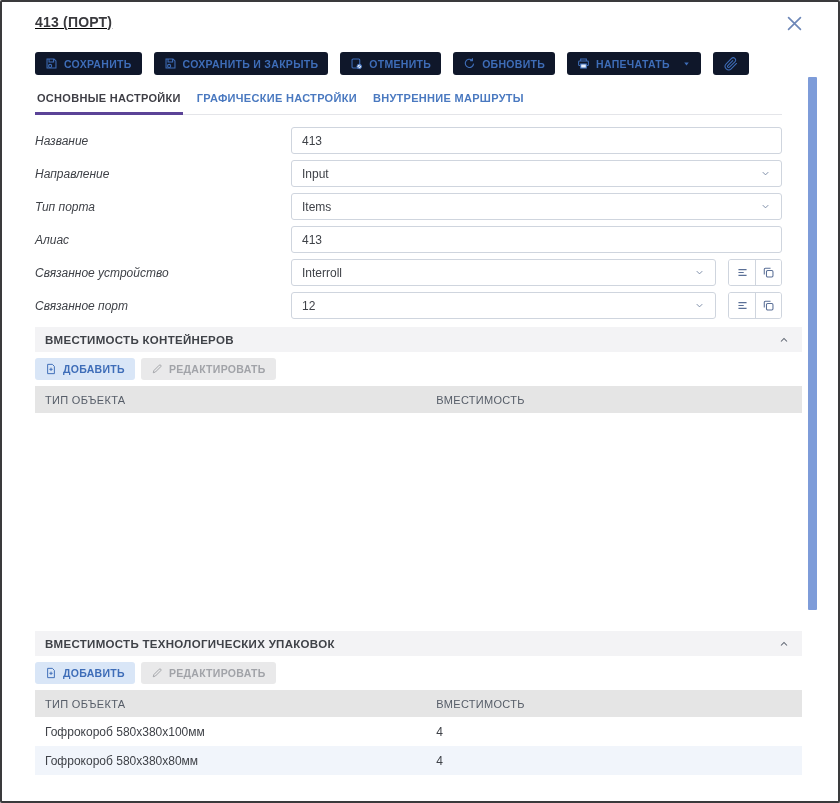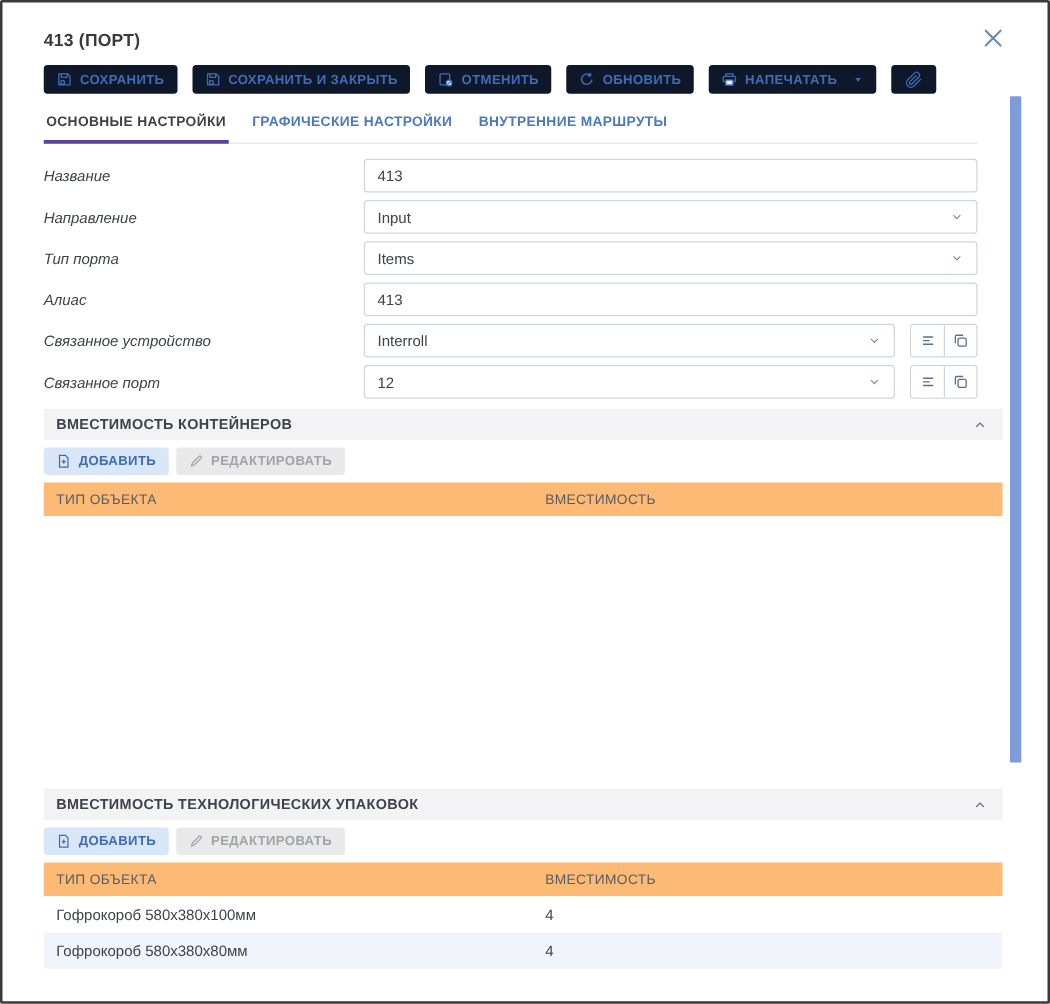--- a/index.html
+++ b/index.html
@@ -5,36 +5,36 @@
   html,body{margin:0;padding:0;background:#e9e9e9;}
   *{box-sizing:border-box;font-family:"Liberation Sans",sans-serif;}
   .window{
     position:relative;width:840px;height:803px;background:#fff;
     border:2px solid #3a3a3c;border-radius:2px;overflow:hidden;
     box-shadow:3px 4px 5px rgba(0,0,0,.35);
   }
   .content{padding:12px 56px 0 33px;}
 
   
-  .titlebar{display:flex;align-items:flex-end;justify-content:space-between;height:26px;}
+  .titlebar{display:flex;align-items:flex-start;justify-content:space-between;height:26px;text-decoration:underline;}
   .title{font-size:14px;font-weight:bold;color:#3a3a3e;margin:0;letter-spacing:.2px;}
   .close-btn{background:none;border:none;padding:0;margin-right:-22px;cursor:pointer;color:#6d87b8;line-height:0;}
 
   
   .toolbar{display:flex;align-items:center;gap:12px;margin-top:12px;}
   .tb-btn{
     display:inline-flex;align-items:center;gap:6px;height:23px;padding:0 10px;
     background:#0f172a;border:none;border-radius:3px;color:#3e6db8;
     font-size:10.5px;font-weight:bold;letter-spacing:.3px;cursor:pointer;white-space:nowrap;
   }
   .tb-btn svg{flex:0 0 auto;}
   .caret{margin-left:6px;}
 
   
-  .tabs{display:flex;gap:17px;margin-top:13px;border-bottom:1px solid #e4e5e9;}
+  .tabs{display:flex;gap:12px;margin-top:13px;border-bottom:1px solid #e4e5e9;}
   .tab{
     font-size:11px;font-weight:bold;letter-spacing:.3px;color:#4a79c0;
     padding:4px 2px 8px 2px;cursor:pointer;border-bottom:3px solid transparent;margin-bottom:-1px;
   }
   .tab.active{color:#3f3f46;border-bottom-color:#5b4397;}
 
   
   .form{margin-top:12px;}
   .form-row{display:flex;align-items:center;height:27px;margin-bottom:6px;}
   .form-label{width:256px;flex:0 0 256px;font-size:12px;color:#3f4248;font-style:italic;}
@@ -68,21 +68,21 @@
     font-size:10.5px;font-weight:bold;letter-spacing:.3px;cursor:pointer;
   }
   .edit-btn{
     display:inline-flex;align-items:center;gap:6px;height:22px;padding:10px 10px;
     background:#e9e9ea;border:none;border-radius:3px;color:#a1a3a8;
     font-size:10.5px;font-weight:bold;letter-spacing:.3px;cursor:default;
   }
 
   
   .table{margin:6px -20px 0 0;}
-  .t-head{display:flex;height:27px;align-items:center;background:#fdba74;}
+  .t-head{display:flex;height:27px;align-items:center;background:#e5e5e5;}
   .t-head .c1,.t-head .c2{font-size:11px;color:#565d68;letter-spacing:.3px;}
   .c1{flex:0 0 51%;padding-left:10px;}
   .c2{flex:1;padding-left:10px;}
   .t-body-empty{height:210px;background:#fff;}
   .t-row{display:flex;height:29px;align-items:center;font-size:12px;color:#3f4248;background:#fff;}
   .t-row.alt{background:#f1f5fb;}
 
   
   .v-scrollbar{
     position:absolute;top:75px;right:21px;width:9px;height:533px;

